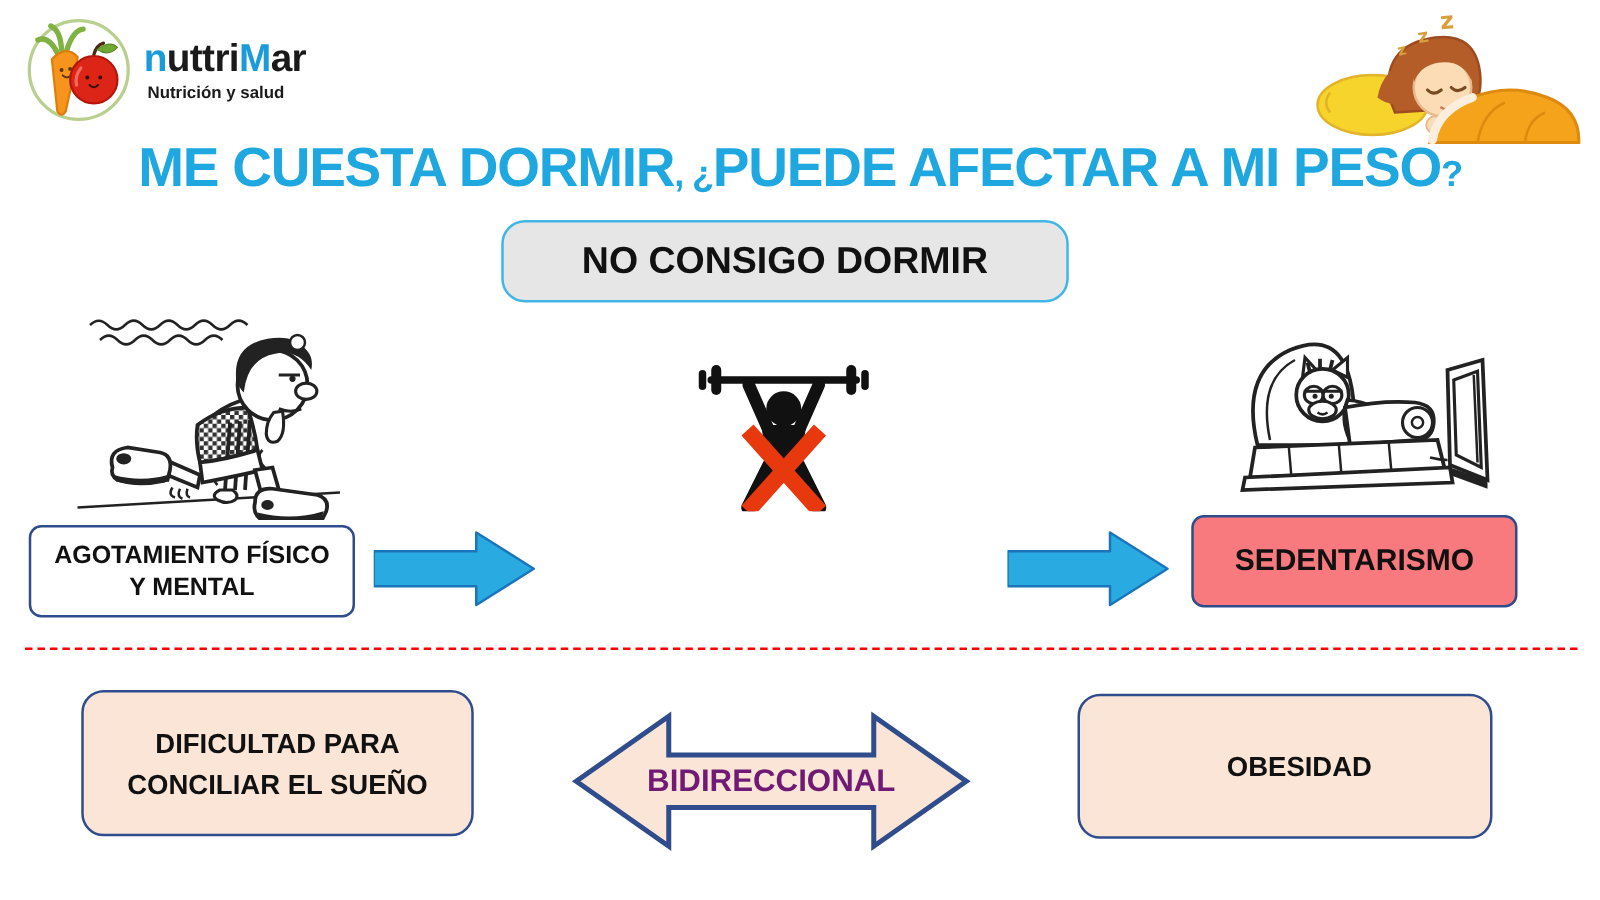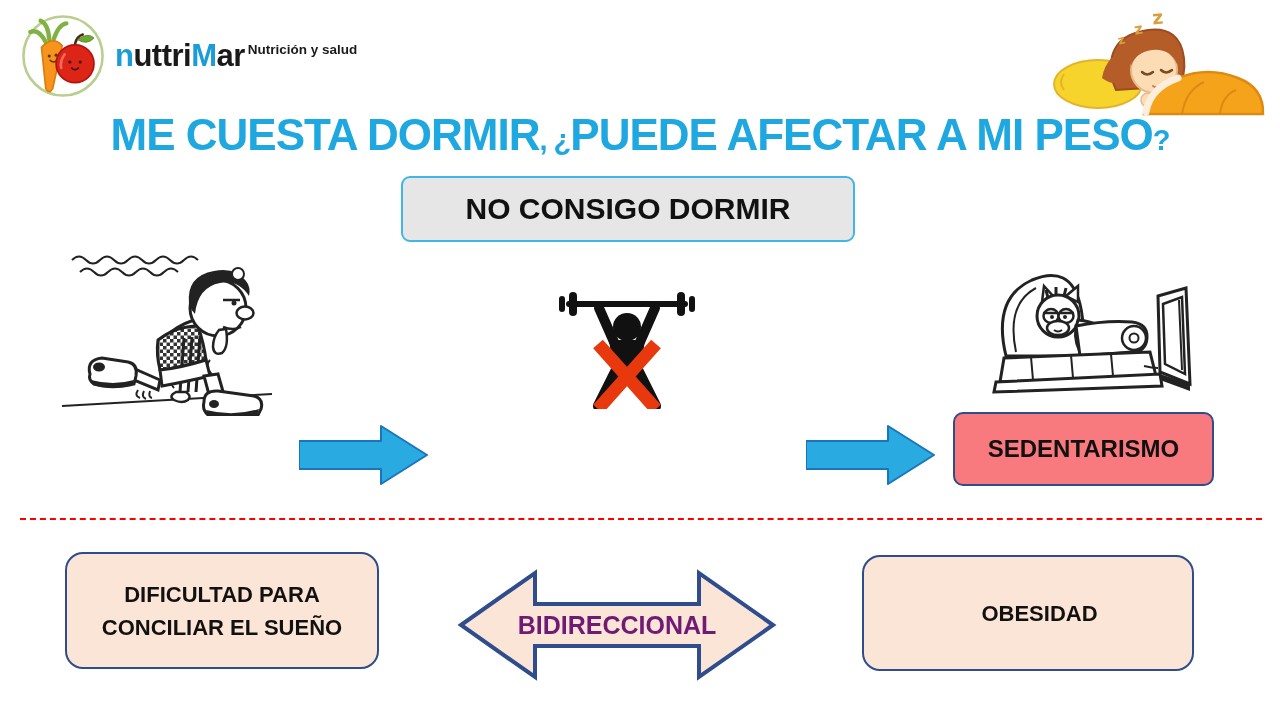--- a/index.html
+++ b/index.html
@@ -2,42 +2,42 @@
 <html><head>
 <meta charset="utf-8">
 <style>
   html,body{margin:0;padding:0;background:#fff;}
   .slide{position:relative;width:1280px;height:720px;background:#fff;overflow:hidden;
          font-family:"Liberation Sans",sans-serif;color:#111;}
 
   
   .logo{position:absolute;left:20px;top:13px;display:flex;align-items:center;gap:9px;}
   .logo-icon{width:86px;height:86px;display:block;}
-  .logo-text{display:flex;flex-direction:row;}
+  .logo-text{display:flex;flex-direction:column;}
   .brand{font-size:31px;font-weight:700;color:#1a1a1a;line-height:1.05;letter-spacing:-.5px;}
   .brand .blue{color:#1b9cd8;}
   .tagline{font-size:13.5px;font-weight:700;color:#1a1a1a;margin-top:2px;padding-left:3px;}
 
   
   .sleeper{position:absolute;left:1052px;top:2px;width:218px;height:114px;}
   .sleeper svg{position:absolute;left:0;top:0;}
   .z{position:absolute;font-weight:700;color:#d99f3c;font-family:"DejaVu Sans",sans-serif;}
   .z1{left:66px;top:31px;font-size:12px;transform:rotate(-14deg);}
   .z2{left:82px;top:18px;font-size:15px;transform:rotate(-10deg);}
   .z3{left:100px;top:4px;font-size:19px;transform:rotate(-5deg);}
 
   
   .title{position:absolute;left:0;right:0;top:110px;margin:0;text-align:center;
          font-size:44px;font-weight:700;color:#1fa7e0;letter-spacing:-1px;
          font-family:"Liberation Sans",sans-serif;}
   .tp{font-size:29px;}
 
   
   .topbox{position:absolute;left:401px;top:176px;width:450px;height:62px;background:#e7e6e6;
-          border:2px solid #41b6e6;border-radius:9px;display:flex;align-items:center;
+          border:2px solid #41b6e6;border-radius:19px;display:flex;align-items:center;
           justify-content:center;font-size:30px;font-weight:700;}
 
   
   .img{position:absolute;}
   .walker{left:58px;top:234px;width:220px;height:182px;}
   .lifter{left:552px;top:272px;width:150px;height:137px;}
   .couch{left:986px;top:260px;width:207px;height:138px;}
 
   
   .fbox{position:absolute;background:#fff;border:2px solid #2f4c8c;border-radius:10px;
@@ -205,20 +205,24 @@
       <path d="M45 97 L47 120 M85 95 L87 118 M125 94 L127 116" stroke="#222" stroke-width="2"></path>
       <polygon points="10,122 174,114 176,126 8,132" fill="#fff" stroke="#222" stroke-width="3"></polygon>
       <polygon points="172,36 200,28 204,124 174,112" fill="#fff" stroke="#222" stroke-width="3"></polygon>
       <polygon points="177,44 196,37 199,114 179,104" fill="#fff" stroke="#222" stroke-width="2.5"></polygon>
       <path d="M193 40 L196 110" stroke="#222" stroke-width="2"></path>
       <polygon points="174,114 204,124 204,131 174,120" fill="#222"></polygon>
       <path d="M158 106 Q166 108 172 108" stroke="#222" stroke-width="2" fill="none"></path>
     </svg>
   </div>
 
+  <div class="fbox b1">
+    <div>AGOTAMIENTO FÍSICO</div>
+    <div>Y MENTAL</div>
+  </div>
 
   <svg class="arrow a1" viewBox="0 0 130 62">
     <polygon points="0,17 82,17 82,2 128,31 82,60 82,45 0,45" fill="#29abe2" stroke="#1b75bb" stroke-width="2" stroke-linejoin="round"></polygon>
   </svg>
 
 
   <svg class="arrow a2" viewBox="0 0 130 62">
     <polygon points="0,17 82,17 82,2 128,31 82,60 82,45 0,45" fill="#29abe2" stroke="#1b75bb" stroke-width="2" stroke-linejoin="round"></polygon>
   </svg>
 

